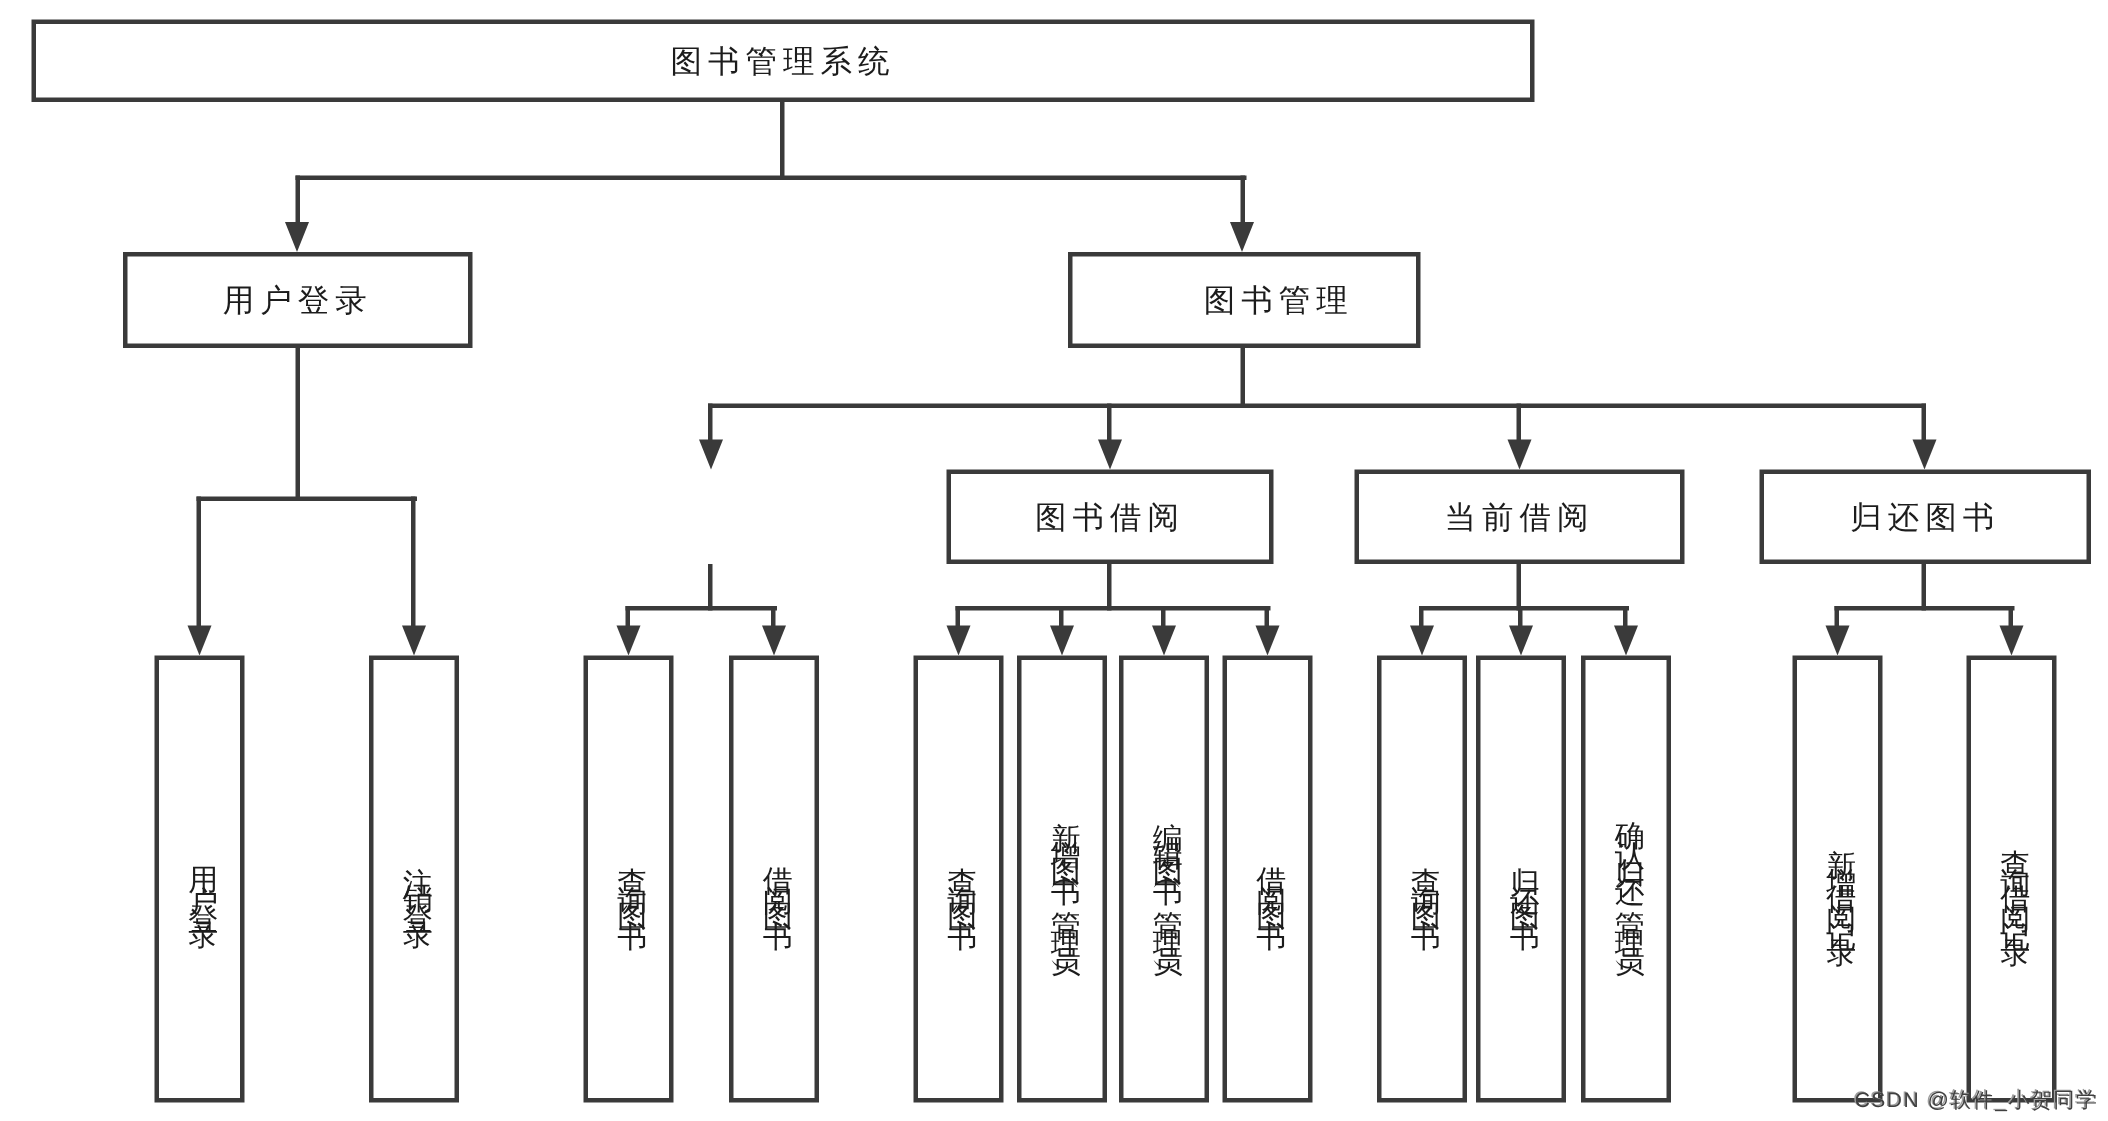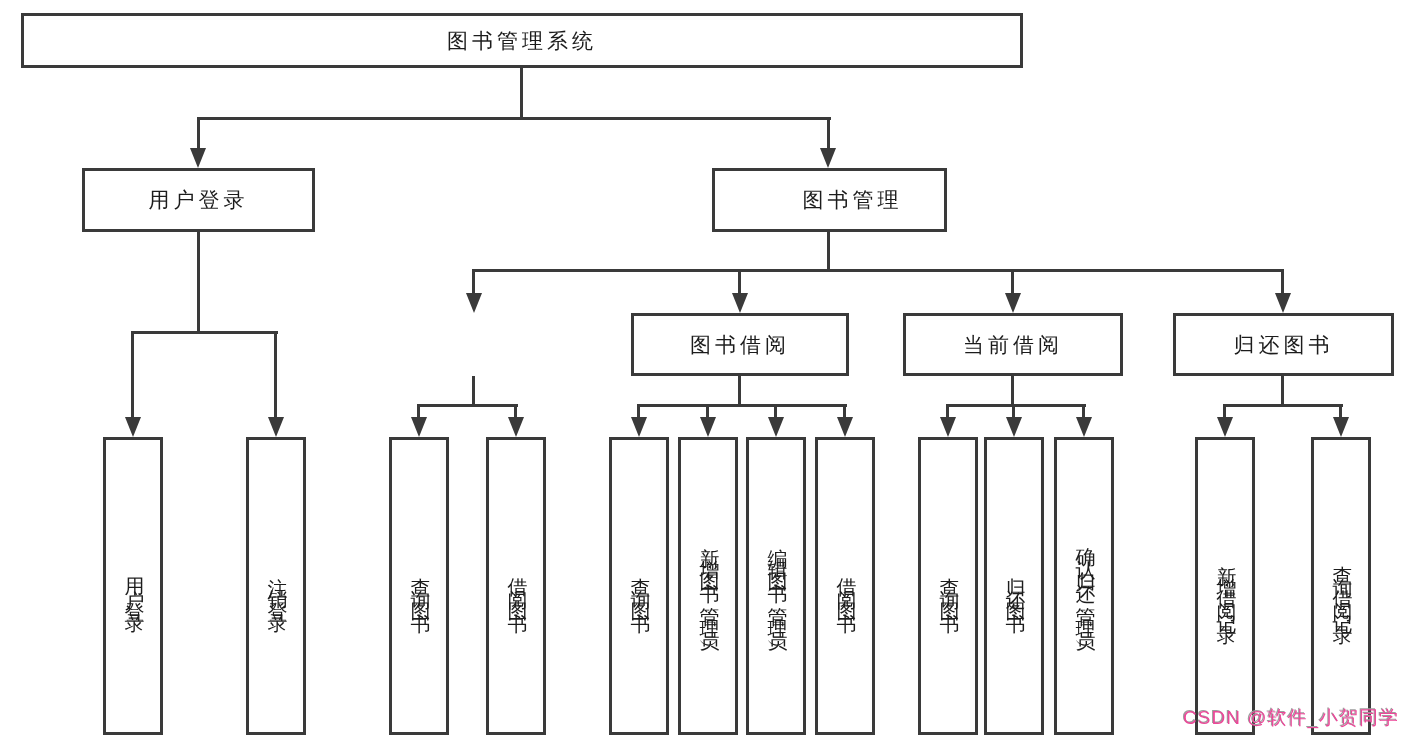--- a/index.html
+++ b/index.html
@@ -18,22 +18,22 @@
   }
   .line{position:absolute;background:#3a3a3a;z-index:1;}
   .h{height:3px;}
   .v{width:3px;}
   .arrow{
     position:absolute;width:0;height:0;z-index:1;
     border-left:8px solid transparent;border-right:8px solid transparent;
     border-top:20px solid #3a3a3a;
   }
   .watermark{
-    position:absolute;right:6px;bottom:16px;z-index:5;
-    font-size:19px;letter-spacing:1px;color:#ec4899;
+    position:absolute;right:6px;bottom:4px;z-index:5;
+    font-size:14px;letter-spacing:1px;color:#404040;
     text-shadow:-1px -1px 0 #9e9e9e;
   }
 </style>
 </head>
 <body>
 
 <div class="canvas">
 
   <div class="node" style="left:21px;top:13px;width:1002px;height:55px;">
     <span>图书管理系统</span>

